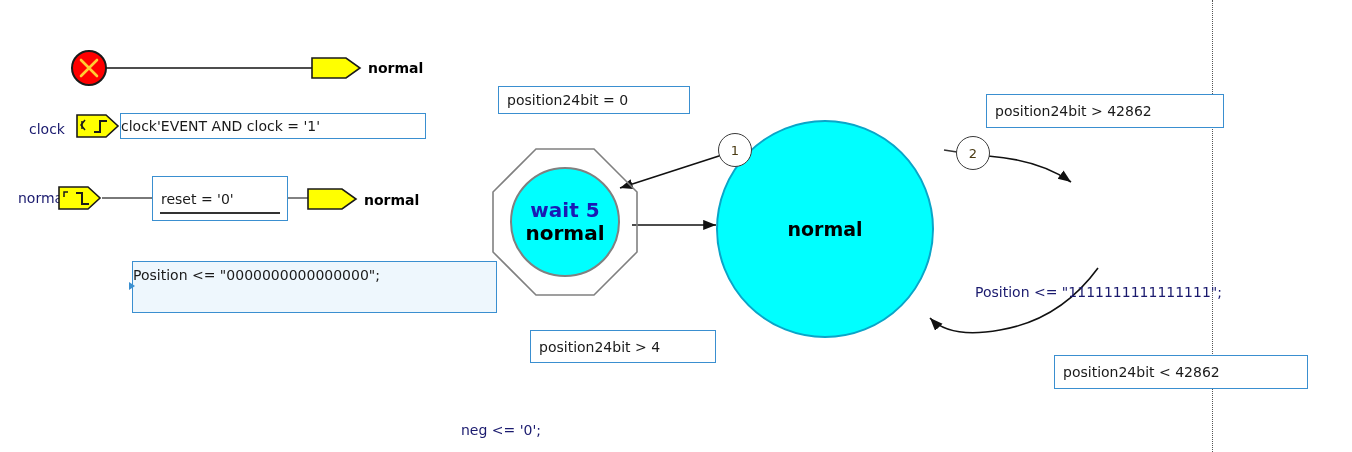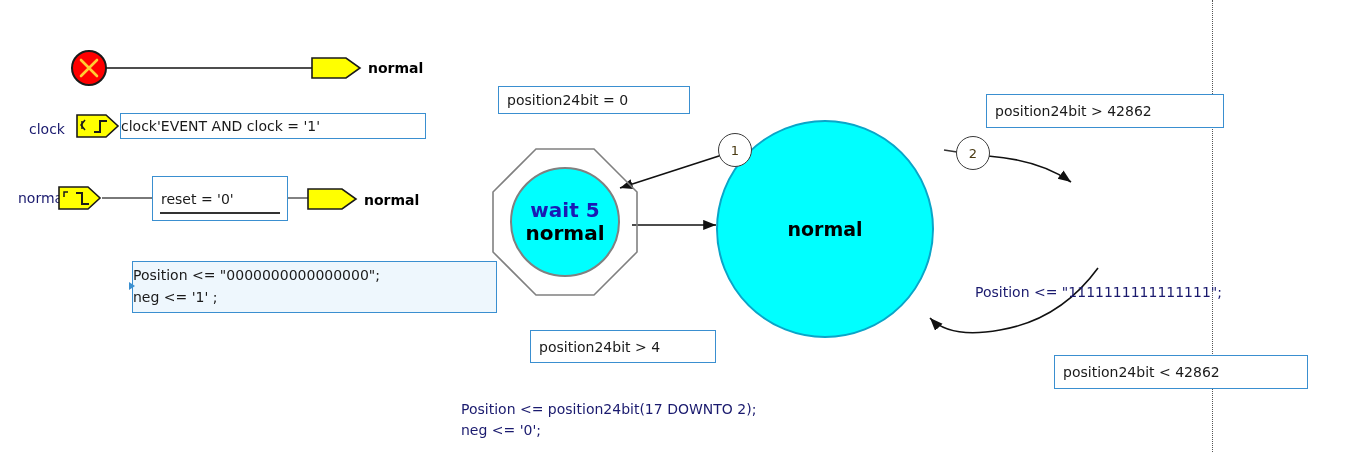--- a/index.html
+++ b/index.html
@@ -144,21 +144,20 @@
 
   <div class="tagwrap" style="left:306px;top:185px;">
     <svg width="52" height="28" viewBox="0 0 52 28">
       <path d="M2,4 L36,4 L50,14 L36,24 L2,24 Z" fill="#ffff00" stroke="#1a1a1a" stroke-width="1.6"></path>
     </svg>
   </div>
   <div class="lbl-state abs" style="left:364px;top:192px;">normal</div>
 
   <div class="code-box lightfill abs" style="left:132px;top:261px;width:365px;height:52px;line-height:22px;">
     <div>Position &lt;= "0000000000000000";</div>
-    <div>neg &lt;= '1' ;</div>
   </div>
   <div class="abs" style="left:129px;top:282px;width:0;height:0;border-left:6px solid #3a8fd0;border-top:4px solid transparent;border-bottom:4px solid transparent;"></div>
 
   <div class="cond-box abs" style="left:498px;top:86px;width:192px;height:28px;">
     <span>position24bit = 0</span>
   </div>
 
   <div class="cond-box abs" style="left:530px;top:330px;width:186px;height:33px;">
     <span>position24bit &gt; 4</span>
   </div>
@@ -184,16 +183,15 @@
   <div class="state-circle" style="left:716px;top:120px;width:218px;height:218px;">
     <div class="state-name">normal</div>
   </div>
 
 
   <div class="xbadge" style="left:718px;top:133px;">1</div>
   <div class="xbadge" style="left:956px;top:136px;">2</div>
 
   <div class="plain-code abs" style="left:975px;top:283px;">Position &lt;= "1111111111111111";</div>
 
-  <div class="plain-code abs" style="left:461px;top:400px;">Position &lt;= position24bit(17 DOWNTO 2);</div>
   <div class="plain-code abs" style="left:461px;top:421px;">neg &lt;= '0';</div>
 
 </div>
 
 </body></html>

